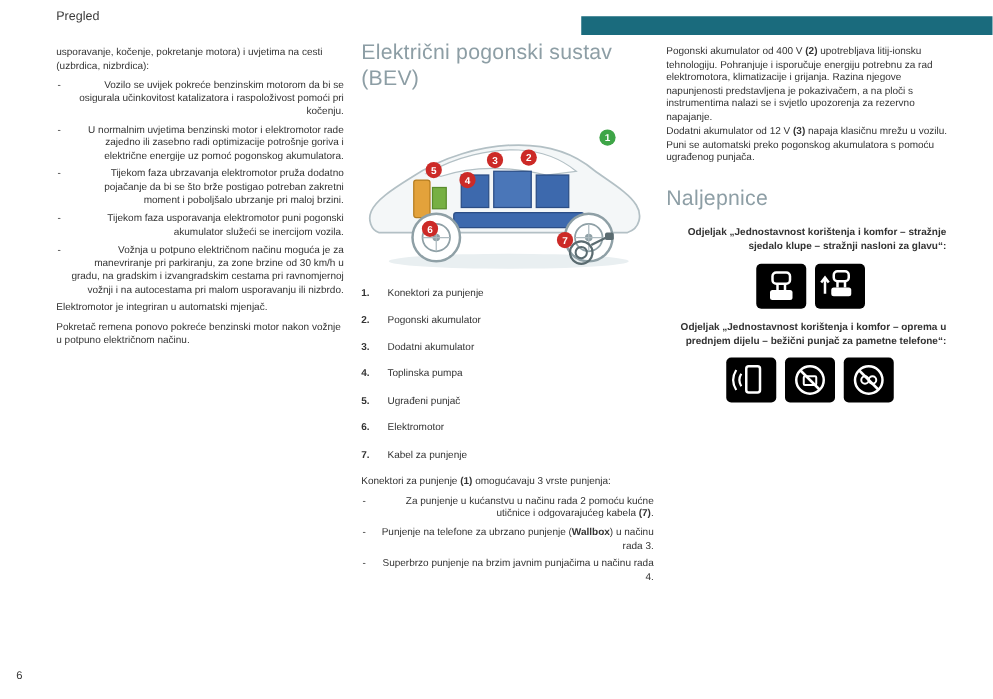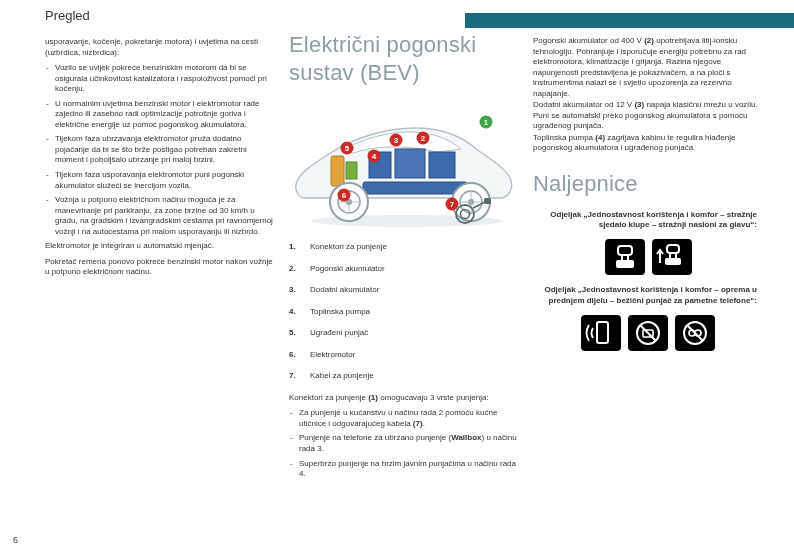--- a/index.html
+++ b/index.html
@@ -4,34 +4,34 @@
 <style>
   * { margin:0; padding:0; box-sizing:border-box; }
   html,body { background:#ffffff; }
   body {
     width:794px; height:559px; position:relative; overflow:hidden;
     font-family:"Liberation Sans", sans-serif; color:#333;
   }
   b { font-weight:700; }
   .page { position:relative; width:794px; height:559px; background:#fff; }
 
-  .header-label { position:absolute; left:45px; top:8px; font-size:13px; color:#3a3a3a; }
+  .header-label { position:absolute; left:45px; top:8px; font-size:10px; color:#3a3a3a; }
   .accent-bar { position:absolute; left:465px; top:13px; width:329px; height:15px; background:#1a6b7d; }
   .page-number { position:absolute; left:13px; top:535px; font-size:9px; color:#3a3a3a; }
 
   .col { position:absolute; font-size:8px; line-height:1.32; color:#333; }
   #col1 { left:45px; top:37px; width:230px; }
   #col2 { left:289px; top:31px; width:234px; }
   #col3 { left:533px; top:36px; width:230px; }
 
   .para { margin-bottom:5px; }
-  .bullet { position:relative; padding-left:10px; margin-bottom:4px; }
+  .bullet { position:relative; padding-left:10px; margin-bottom:4px;text-align:right; }
   .bullet::before { content:"-"; position:absolute; left:1px; top:0; }
 
-  .section-title { font-size:22px; font-weight:400; color:#8d9ea5; line-height:1.25; margin-bottom:8px; letter-spacing:.2px; }
+  .section-title { font-size:17px; font-weight:400; color:#8d9ea5; line-height:1.25; margin-bottom:8px; letter-spacing:.2px; }
 
   .figure { width:232px; height:142px; margin-bottom:6px; }
 
   .legend { list-style:none; margin:2px 0 10px 0; }
   .legend-row { display:flex; margin-bottom:11px; }
   .legend-num { width:21px; font-weight:700; flex:0 0 21px; }
 
   #col3 .p3 { margin-bottom:1px; }
   #col3 .section-title { margin-top:16px; margin-bottom:12px; }
 
@@ -168,21 +168,20 @@
 
     <p class="para"><span>Konektori za punjenje </span><b>(1)</b><span> omogućavaju 3 vrste punjenja:</span></p>
     <div class="bullet"><span>Za punjenje u kućanstvu u načinu rada 2 pomoću kućne utičnice i odgovarajućeg kabela </span><b>(7)</b><span>.</span></div>
     <div class="bullet"><span>Punjenje na telefone za ubrzano punjenje (</span><b>Wallbox</b><span>) u načinu rada 3.</span></div>
     <div class="bullet"><span>Superbrzo punjenje na brzim javnim punjačima u načinu rada 4.</span></div>
   </div>
 
   <div class="col" id="col3">
     <p class="p3"><span>Pogonski akumulator od 400 V </span><b>(2)</b><span> upotrebljava litij-ionsku tehnologiju. Pohranjuje i isporučuje energiju potrebnu za rad elektromotora, klimatizacije i grijanja. Razina njegove napunjenosti predstavljena je pokazivačem, a na ploči s instrumentima nalazi se i svjetlo upozorenja za rezervno napajanje.</span></p>
     <p class="p3"><span>Dodatni akumulator od 12 V </span><b>(3)</b><span> napaja klasičnu mrežu u vozilu. Puni se automatski preko pogonskog akumulatora s pomoću ugrađenog punjača.</span></p>
-    <p class="p3"><span>Toplinska pumpa </span><b>(4)</b><span> zagrijava kabinu te regulira hlađenje pogonskog akumulatora i ugrađenog punjača.</span></p>
 
     <h1 class="section-title">Naljepnice</h1>
 
     <p class="sticker-label">Odjeljak „Jednostavnost korištenja i komfor – stražnje sjedalo klupe – stražnji nasloni za glavu“:</p>
     <div class="icon-row">
       <div class="pictogram">
         <svg width="36" height="32" viewBox="0 0 36 32">
           <rect x="11" y="5" width="14" height="9" rx="3" fill="none" stroke="#fff" stroke-width="2"></rect>
           <line x1="15" y1="14" x2="15" y2="19" stroke="#fff" stroke-width="2"></line>
           <line x1="21" y1="14" x2="21" y2="19" stroke="#fff" stroke-width="2"></line>

